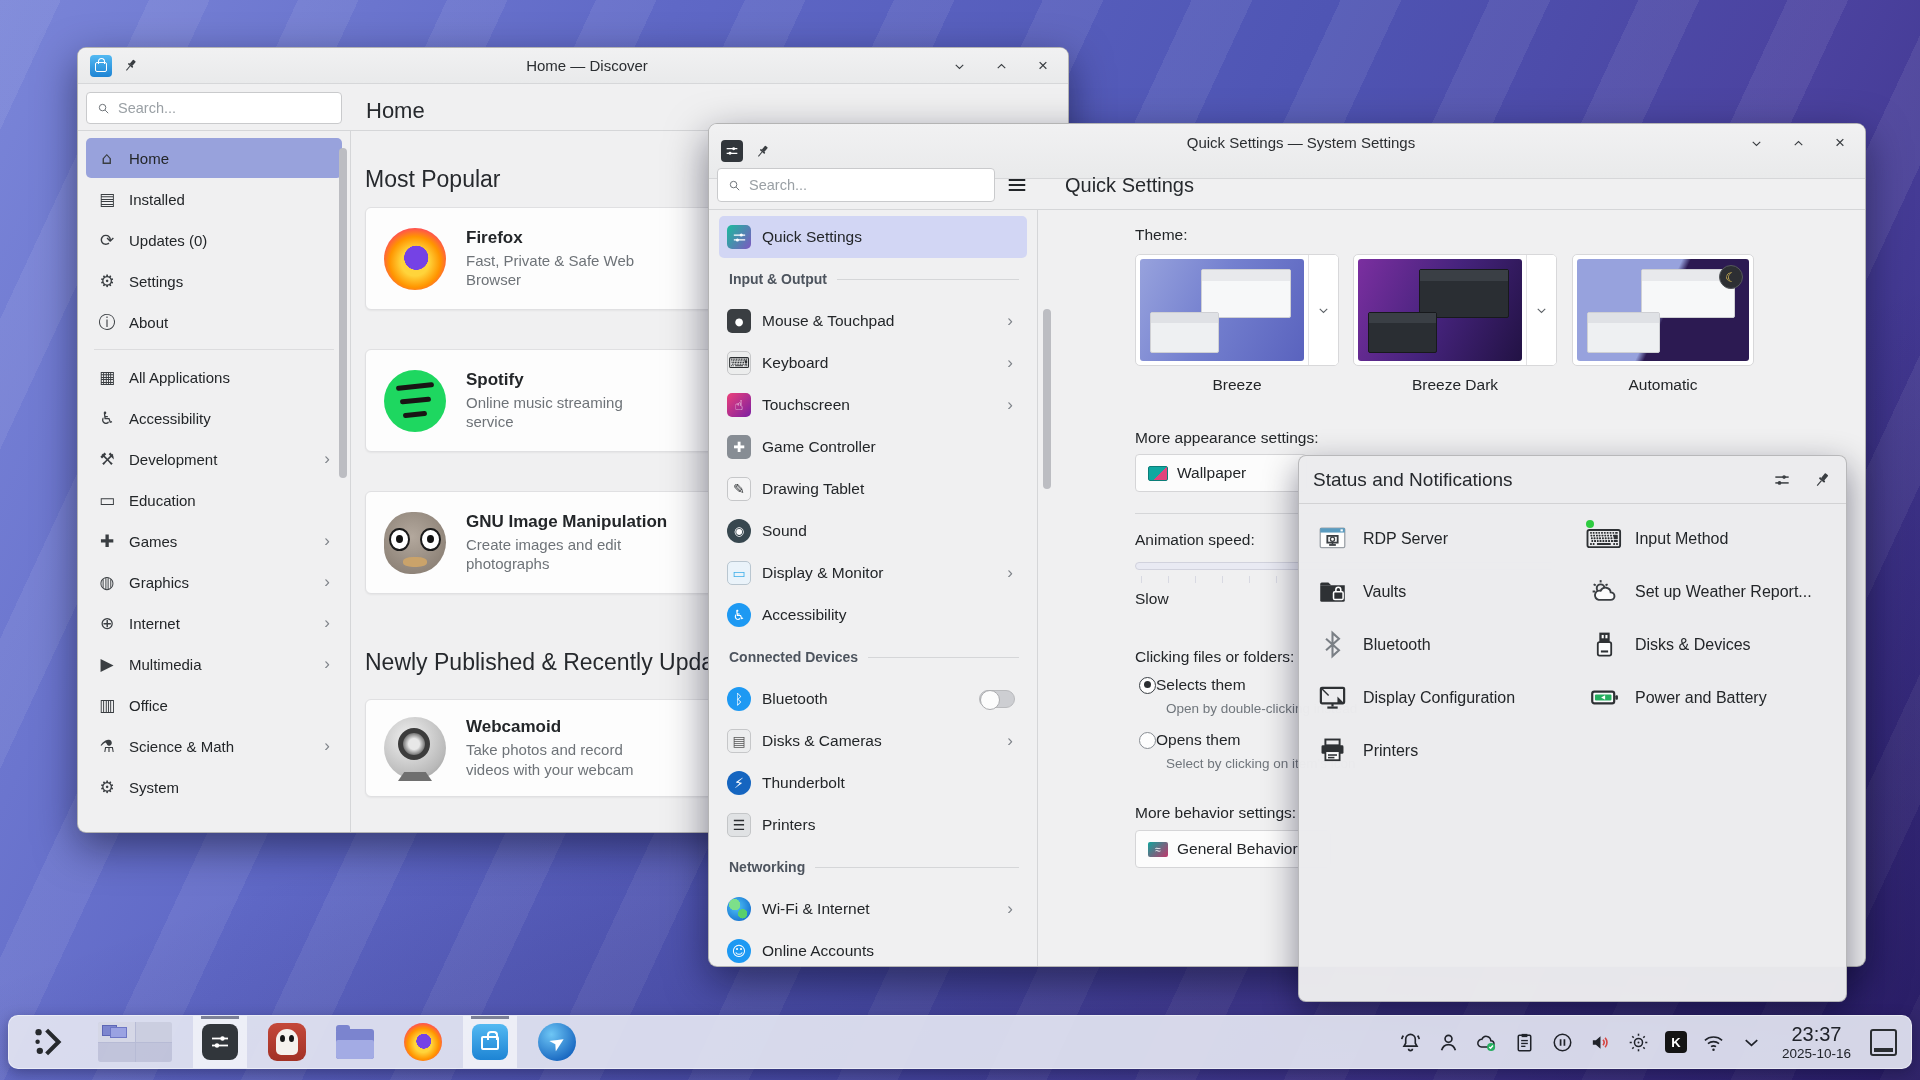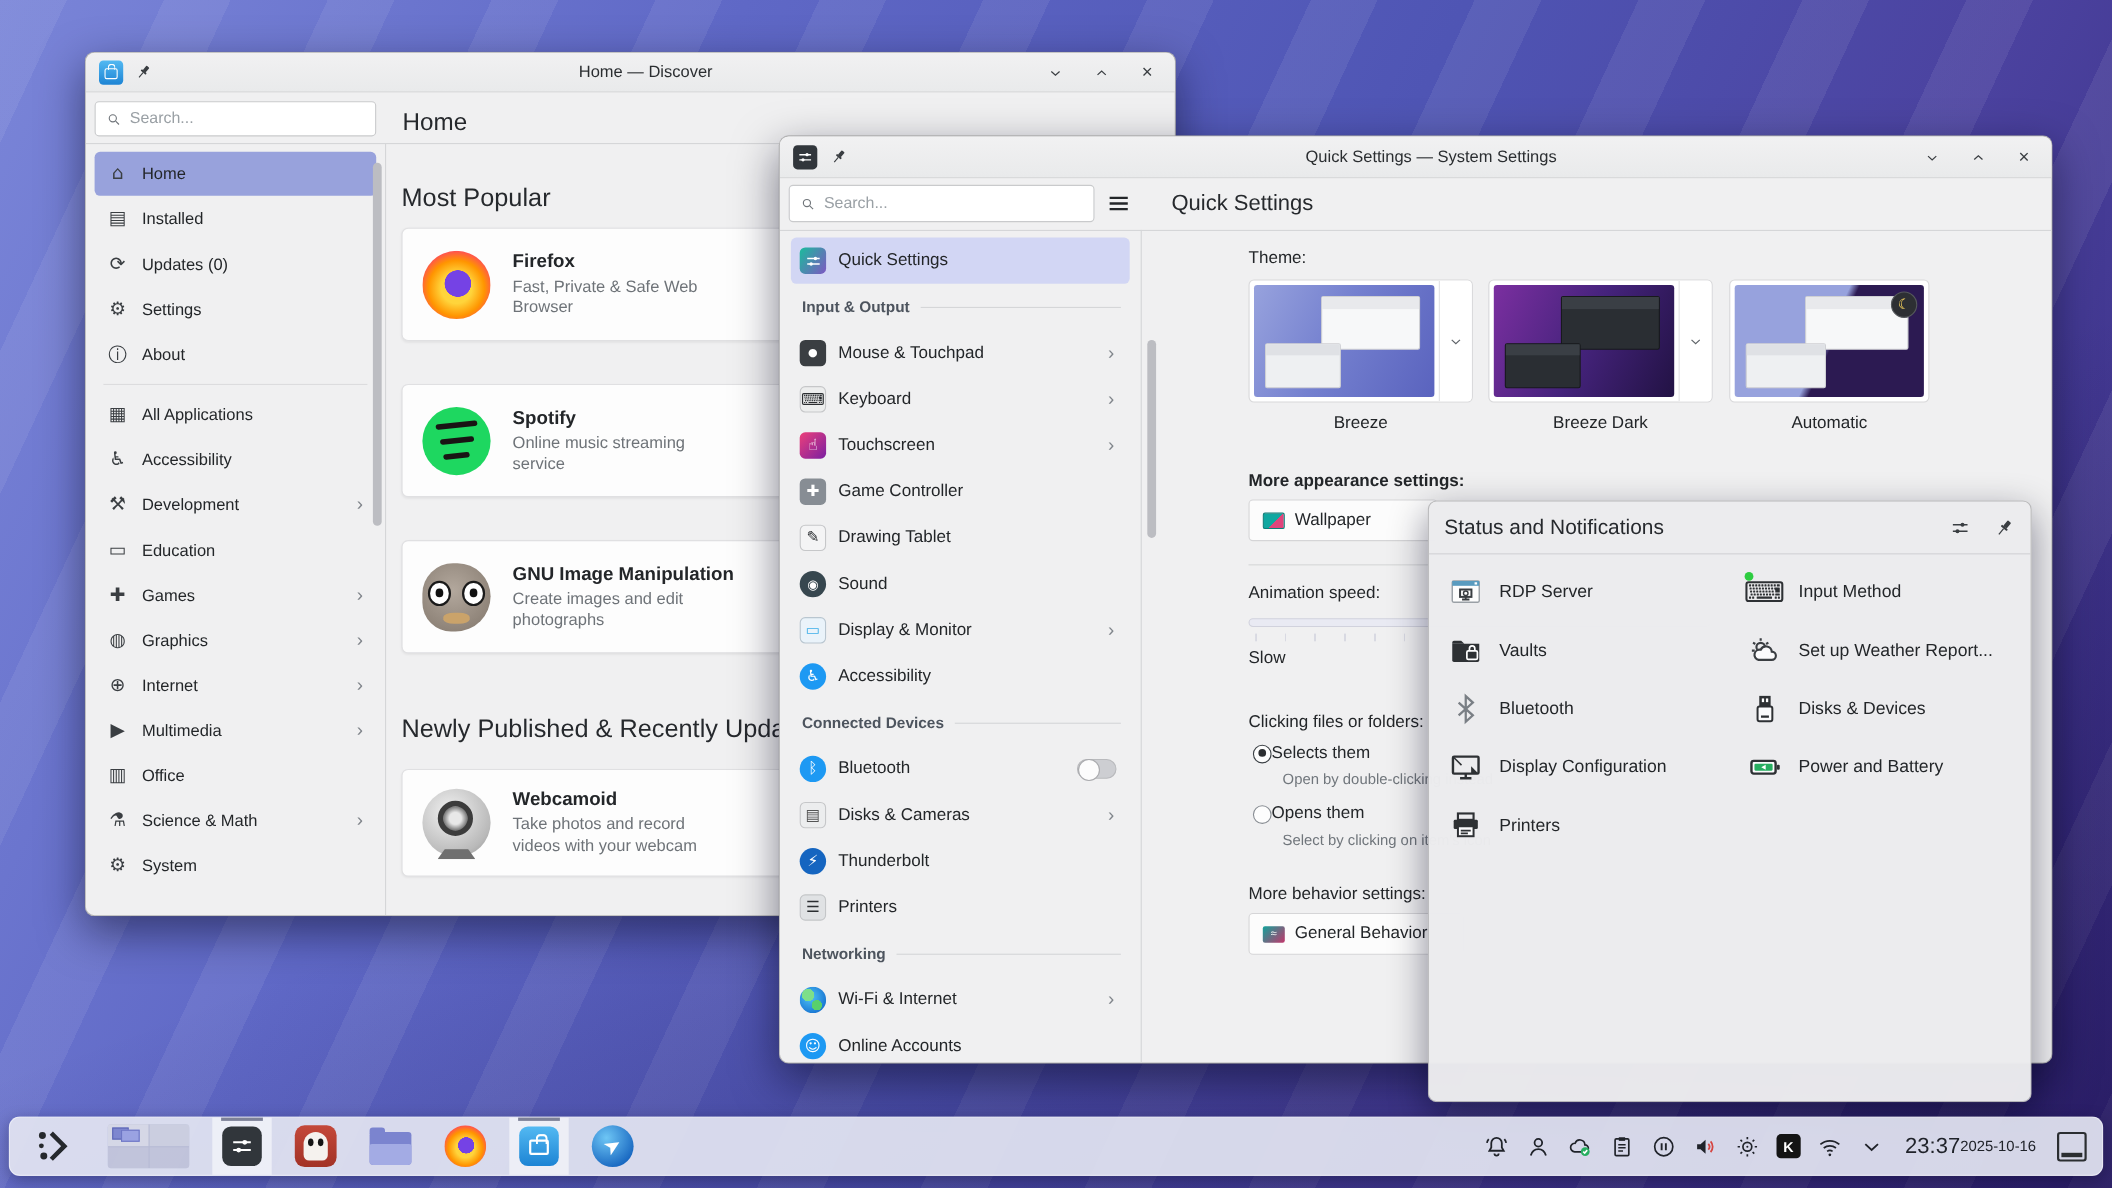--- a/index.html
+++ b/index.html
@@ -70,21 +70,21 @@
   .gimp-icon .eye{position:absolute;top:26%;width:34%;height:38%;background:#fff;border:2px solid #1a1a1a;border-radius:50%;}
   .gimp-icon .eye::after{content:'';position:absolute;left:30%;top:30%;width:40%;height:40%;background:#111;border-radius:50%;}
   .gimp-icon .eye.l{left:8%;}.gimp-icon .eye.r{right:8%;}
   .gimp-icon .muzzle{position:absolute;bottom:10%;left:30%;width:40%;height:16%;background:#caa36a;border-radius:40%;}
   .webcamoid-icon{background:radial-gradient(circle at 40% 35%,#f2f2f2,#b9b9b9 70%,#8d8d8d 100%);}
   .webcamoid-icon .ring{position:absolute;left:22%;top:18%;width:52%;height:52%;border:5px solid #3c3c3c;border-radius:50%;background:radial-gradient(circle,#e8e8e8 35%,#777 70%);}
   .webcamoid-icon .base{position:absolute;bottom:-4%;left:22%;width:56%;height:16%;background:#6f6f6f;clip-path:polygon(20% 0,80% 0,100% 100%,0 100%);}
 
   
   #settings{left:708px;top:123px;width:1158px;height:844px;}
-  #settings .titlebar{height:38px;padding:0 12px;gap:11px;align-items:center;}
+  #settings .titlebar{height:55px;padding:0 12px;gap:11px;align-items:center;}
   #settings .tb-title{top:10px;}
   #settings .winbtns{top:10px;}
   .s-appicon{width:22px;height:22px;border-radius:4px;background:#31363b;display:flex;align-items:center;justify-content:center;flex:none;}
   .s-appicon .svgicon{width:16px;height:16px;color:#fff;}
   #s-search{position:absolute;left:8px;top:44px;width:278px;height:34px;}
   .hamburger{position:absolute;left:296px;top:50px;width:24px;height:22px;color:#232629;}
   #settings .hl-top{left:0;right:0;top:85px;}
   #settings .vl-side{left:328px;top:85px;bottom:0;}
   #s-scroll{left:334px;top:185px;height:180px;}
   #s-heading{position:absolute;left:356px;top:50px;font-size:20px;color:#26292d;font-weight:500;}
@@ -183,21 +183,21 @@
   .dolphin-icon .back::before{content:'';position:absolute;left:0;top:-4px;width:14px;height:6px;background:#7b84cf;border-radius:3px 3px 0 0;}
   .dolphin-icon .front{position:absolute;left:0;bottom:0;width:38px;height:19px;background:#a3abe4;border-radius:2px 2px 3px 3px;}
   .falkon-icon{width:38px;height:38px;border-radius:50%;background:radial-gradient(circle at 35% 30%,#6ec6f5,#1766c0 78%);display:flex;align-items:center;justify-content:center;color:#fff;}
   .falkon-icon span{font-size:19px;transform:rotate(-32deg);font-family:"DejaVu Sans",sans-serif;}
   .discover-bag-icon{width:36px;height:36px;border-radius:8px;background:linear-gradient(180deg,#53b9f2,#1d84d4);position:relative;}
   .discover-bag-icon .bagmark{left:9px;top:12px;width:18px;height:14px;border-width:2px;}
   .discover-bag-icon .bagmark::before{left:4px;top:-7px;width:7px;height:7px;border-width:2px;}
   .tb-right{margin-left:auto;display:flex;align-items:center;height:100%;gap:15px;padding-right:14px;}
   .trayico{width:23px;height:23px;color:#20232a;}
   .kate-icon{width:22px;height:22px;border-radius:4px;background:#141414;color:#fff;display:flex;align-items:center;justify-content:center;font-size:13px;font-weight:700;}
-  .clock{display:flex;align-items:center;line-height:1.12;margin:0 4px;}
+  .clock{display:flex;flex-direction:column;align-items:center;line-height:1.12;margin:0 4px;}
   .clock .t{font-size:20px;font-weight:500;color:#20232a;}
   .clock .d{font-size:13.5px;color:#20232a;}
   .showdesk{width:27px;height:27px;border:2px solid #2b2e31;border-radius:3px;position:relative;}
   .showdesk::after{content:'';position:absolute;left:2px;right:2px;bottom:2px;height:4px;background:#2b2e31;}
 </style>
 </head>
 <body>
 
 <div class="desktop">
 
@@ -545,21 +545,21 @@
         <div class="theme-name" style="left: 644px; width: 204px;">Breeze Dark</div>
         <div class="theme-card" style="left: 863px; width: 182px;">
           <div class="theme-thumb thumb-auto">
             <div class="mini-win mw-a"></div>
             <div class="mini-win mw-b"></div>
             <div class="auto-badge">☾</div>
           </div>
         </div>
         <div class="theme-name" style="left: 863px; width: 182px;">Automatic</div>
       </div>
-    <div class="c-label" style="left:426px;top:305px;font-weight:bold;">More appearance settings:</div>
+    <div class="c-label" style="left:426px;top:305px;">More appearance settings:</div>
     <div class="soft-btn" style="left:426px;top:330px;width:172px;">
       <span class="mini-tile mt-wallpaper"></span>
       <span>Wallpaper</span>
     </div>
     <div class="hairline-h" style="left:426px;width:470px;top:389px;"></div>
     <div class="c-label" style="left:426px;top:407px;">Animation speed:</div>
     <div class="slider-track"></div>
     <div class="slider-ticks"></div>
     <div class="c-label" style="left:426px;top:466px;">Slow</div>
     <div class="c-label" style="left:426px;top:524px;">Clicking files or folders:</div>

